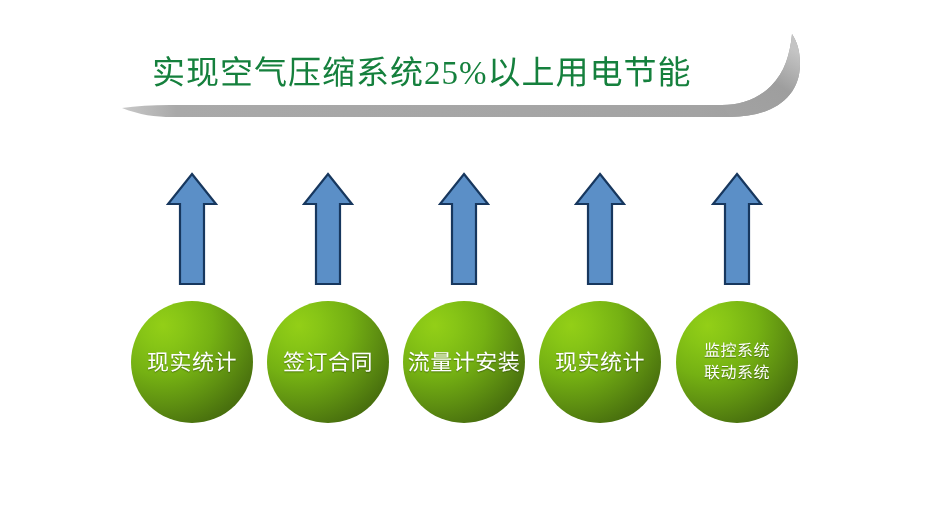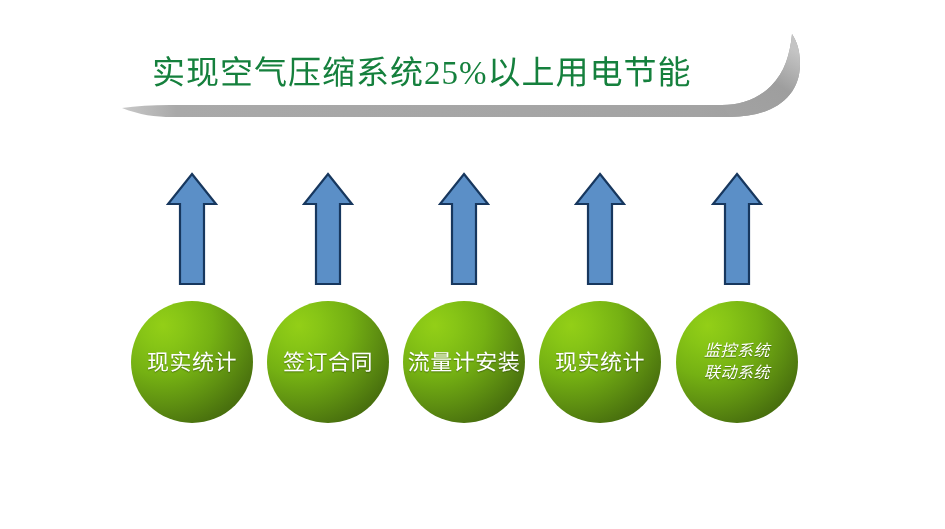--- a/index.html
+++ b/index.html
@@ -100,21 +100,20 @@
     color: #ffffff;
     text-align: center;
     letter-spacing: 0.5px;
     white-space: pre-line;
     text-shadow: 0 1px 1px rgba(30,50,5,0.45);
     padding: 0 4px;
   }
   .bubble-label.two-line {
     font-size: 16px;
     line-height: 22px;
-    font-style: italic;
   }
 </style>
 </head>
 <body>
 
 <div id="slide">
 
   <div class="banner-wrap">
     <svg viewBox="0 0 720 130" xmlns="http://www.w3.org/2000/svg" aria-hidden="true">
       <defs>

